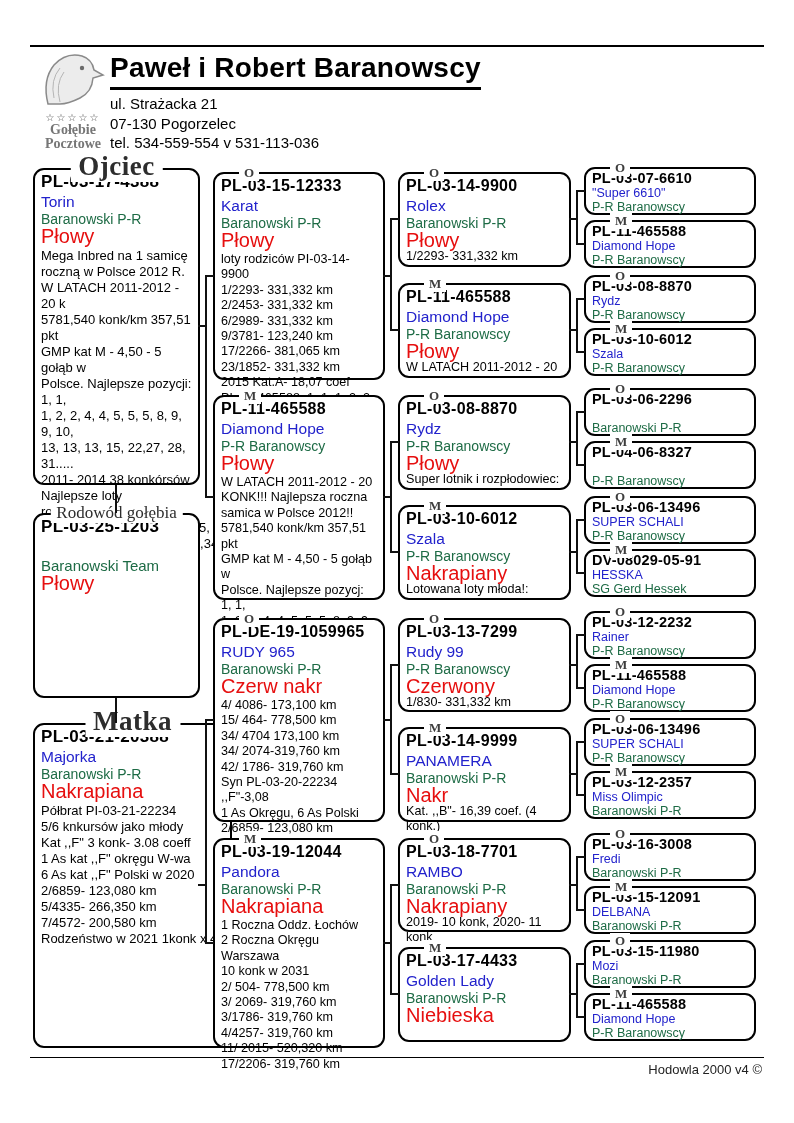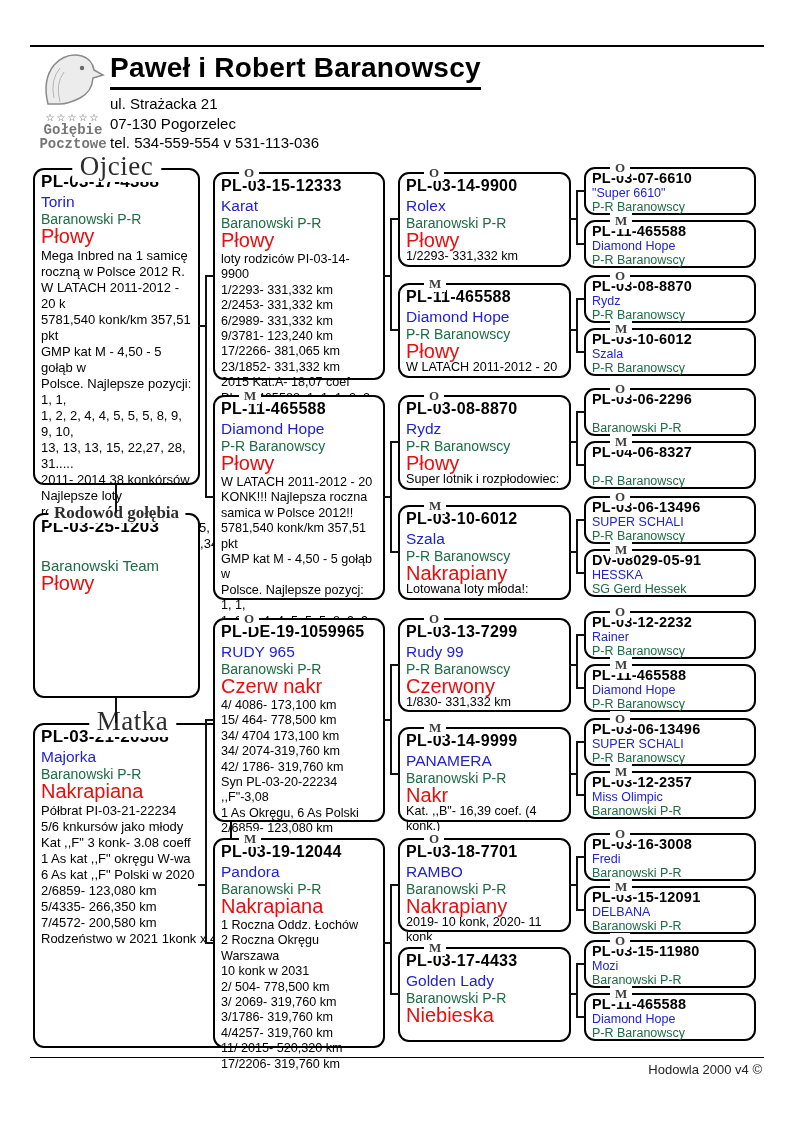--- a/index.html
+++ b/index.html
@@ -5,32 +5,32 @@
   html,body{margin:0;padding:0;background:#fff;}
   .page{position:relative;width:794px;height:1123px;background:#fff;overflow:hidden;
         font-family:"Liberation Sans", sans-serif;color:#000;}
   .rule{position:absolute;background:#000;}
   
   .title{position:absolute;left:110px;top:52px;font-size:28px;font-weight:bold;
          border-bottom:3px solid #000;padding-bottom:3px;letter-spacing:0.2px;}
   .addr{position:absolute;left:110px;top:94px;font-size:15px;line-height:19.5px;white-space:pre-line;}
   .logo{position:absolute;left:36px;top:50px;width:74px;text-align:center;}
   .logo .stars{font-size:10px;letter-spacing:2px;color:#4a4a4a;line-height:11px;}
-  .logo .lname{font-family:Liberation Mono, monospace;font-weight:bold;font-size:14px;
+  .logo .lname{font-family:Liberation Serif, serif;font-weight:bold;font-size:14px;
                line-height:14px;color:#767676;}
   
   .pbox{position:absolute;background:#fff;border:2px solid #000;border-radius:11px;box-sizing:border-box;}
   .inner{padding:2px 6px 0 6px;}
   .tag{position:absolute;top:-9px;left:24px;background:#fff;padding:0 5px;
        font-family:"Liberation Serif", serif;font-weight:bold;font-size:13px;color:#3c3c3c;}
   .bigtag{position:absolute;top:-19px;left:50%;transform:translateX(-50%);background:#fff;
-          padding:0 8px;font-family:"Liberation Serif", serif;font-weight:normal;font-size:27px;
+          padding:0 8px;font-family:"Liberation Serif", serif;font-weight:bold;font-size:27px;
           color:#2d2d2d;white-space:nowrap;letter-spacing:0.5px;text-align:right;}
   .medtag{position:absolute;top:-12px;left:50%;transform:translateX(-50%);background:#fff;
-          padding:0 6px;font-family:"Liberation Serif", serif;font-weight:bold;font-size:17px;
+          padding:0 6px;font-family:"Liberation Serif", serif;font-weight:normal;font-size:17px;
           color:#2d2d2d;white-space:nowrap;}
   .ring{font-size:16px;font-weight:bold;letter-spacing:0.3px;line-height:20px;}
   .r1{font-size:17px;}
   .bname{font-size:15.5px;line-height:19px;color:#2222cc;min-height:19px;}
   .breeder{font-size:14px;line-height:17px;color:#1d6b45;}
   .plum{font-size:20px;line-height:17px;color:#e60f0f;}
   .notes{font-size:12.6px;line-height:15.4px;margin-top:3px;white-space:pre-line;}
   .n1{font-size:13px;line-height:16px;}
   
   .s .inner{padding:1px 6px 0 6px;}

